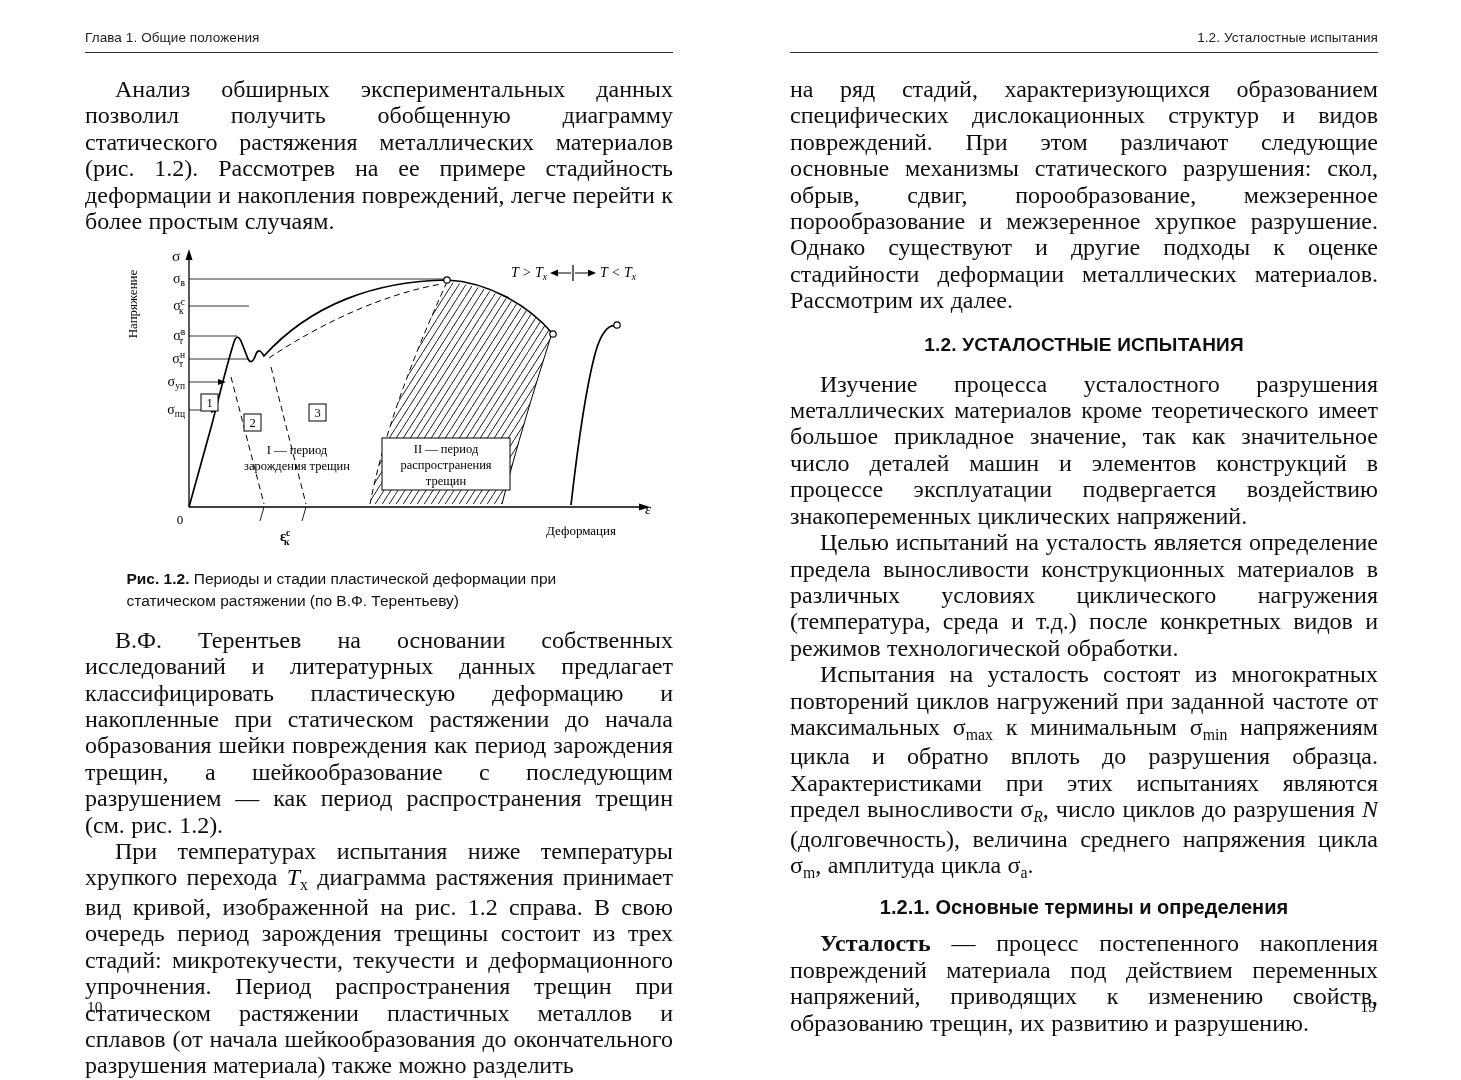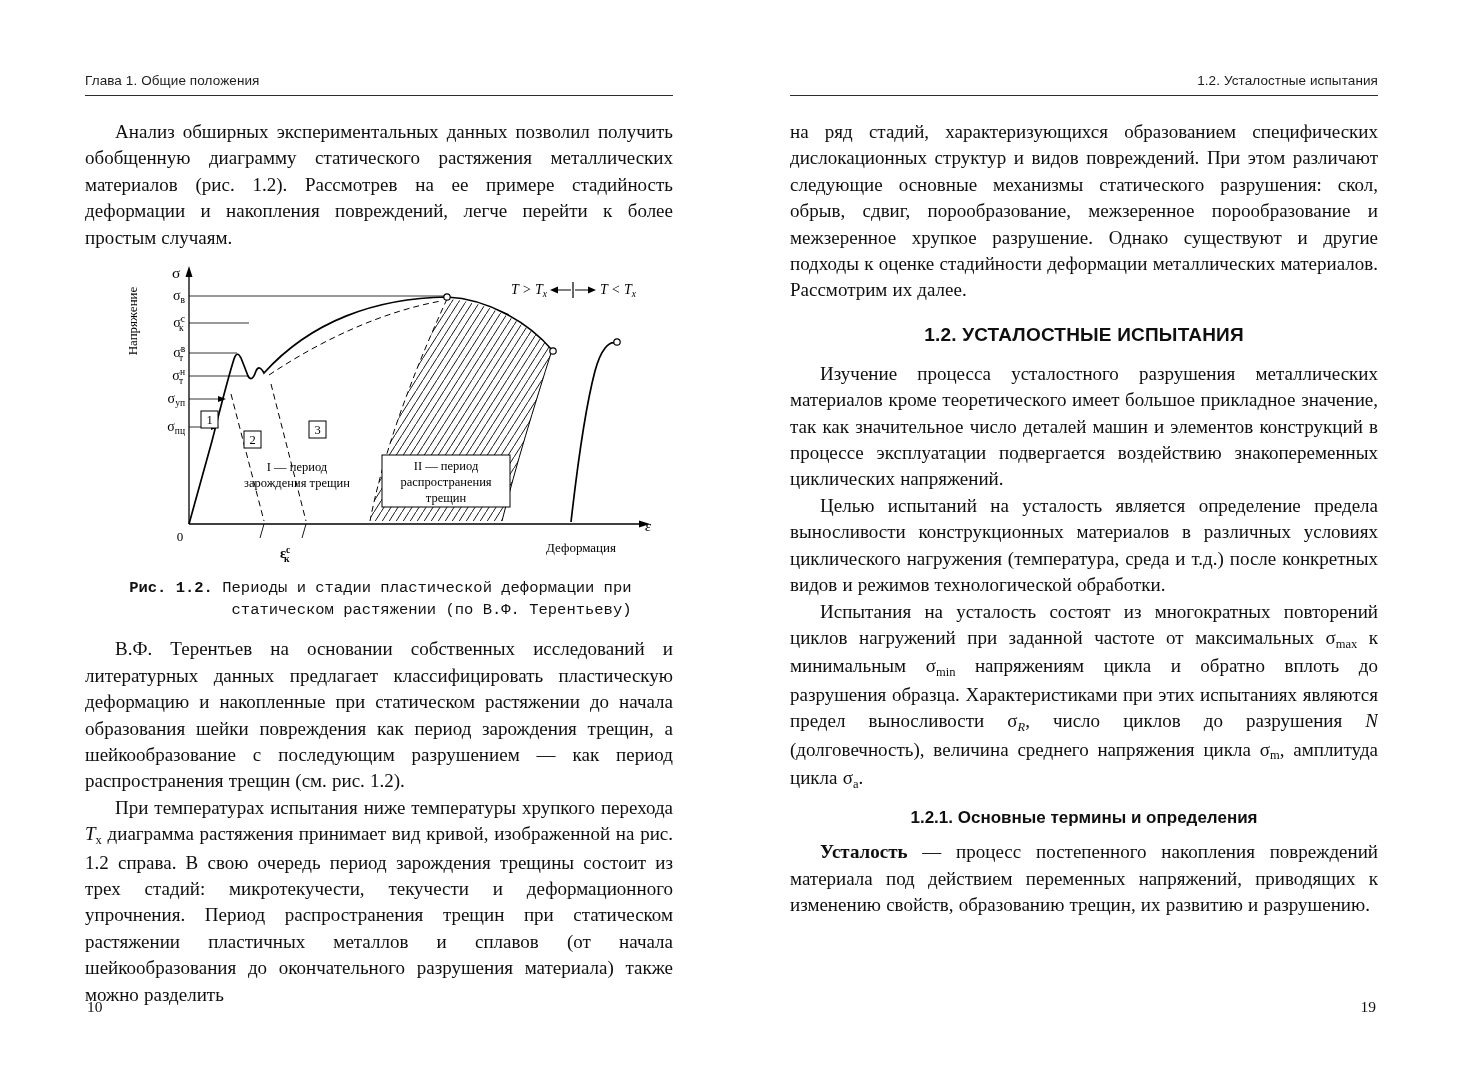--- a/index.html
+++ b/index.html
@@ -6,40 +6,40 @@
   body{
     width:1461px;height:1080px;position:relative;background:#ffffff;
     font-family:"Liberation Serif",serif;color:#0f0f0f;
     -webkit-font-smoothing:antialiased;
   }
   .page{position:absolute;top:0;height:1080px;width:588px;overflow:hidden}
   .page.left{left:85px}
   .page.right{left:790px}
   .runhead{
     font-family:"Liberation Sans",sans-serif;font-size:13.5px;color:#1c1c1c;
-    padding-top:73px;letter-spacing:.1px;
+    padding-top:30px;letter-spacing:.1px;
   }
   .page.right .runhead{text-align:right}
   .rule{border-bottom:1.4px solid #2d2d2d;margin-top:7px;margin-bottom:23px}
   .para{
-    font-size:19px;line-height:26.4px;text-align:justify;text-indent:30px;
+    font-size:24px;line-height:26.4px;text-align:justify;text-indent:30px;
     margin:0;word-spacing:.4px;
   }
   .noindent{text-indent:0}
   .figure{width:556px;margin:8px auto 0}
   .caption{
-    font-family:Liberation Mono, monospace;font-size:15.5px;line-height:1.4;
-    text-align:right;margin:3px auto 15px;max-width:505px;color:#111;
+    font-family:Liberation Sans, sans-serif;font-size:15.5px;line-height:1.4;
+    text-align:left;margin:10px auto 15px;max-width:505px;color:#111;
   }
   .h-section{
     font-family:"Liberation Sans",sans-serif;font-size:19px;font-weight:700;
     text-align:center;margin:20px 0 15px;letter-spacing:.2px;
   }
   .h-sub{
-    font-family:"Liberation Sans",sans-serif;font-size:17px;font-weight:700;
+    font-family:"Liberation Sans",sans-serif;font-size:20px;font-weight:700;
     text-align:center;margin:15px 0 11px;
   }
   .pagenum{position:absolute;bottom:64px;font-size:15.5px}
   .page.left  .pagenum{left:2px}
   .page.right .pagenum{right:2px}
   .b{font-weight:700}
   .i{font-style:italic}
   .bi{font-weight:700;}
   .sub{font-size:66%;position:relative;top:.30em}
   .sub.i{font-style:italic}

